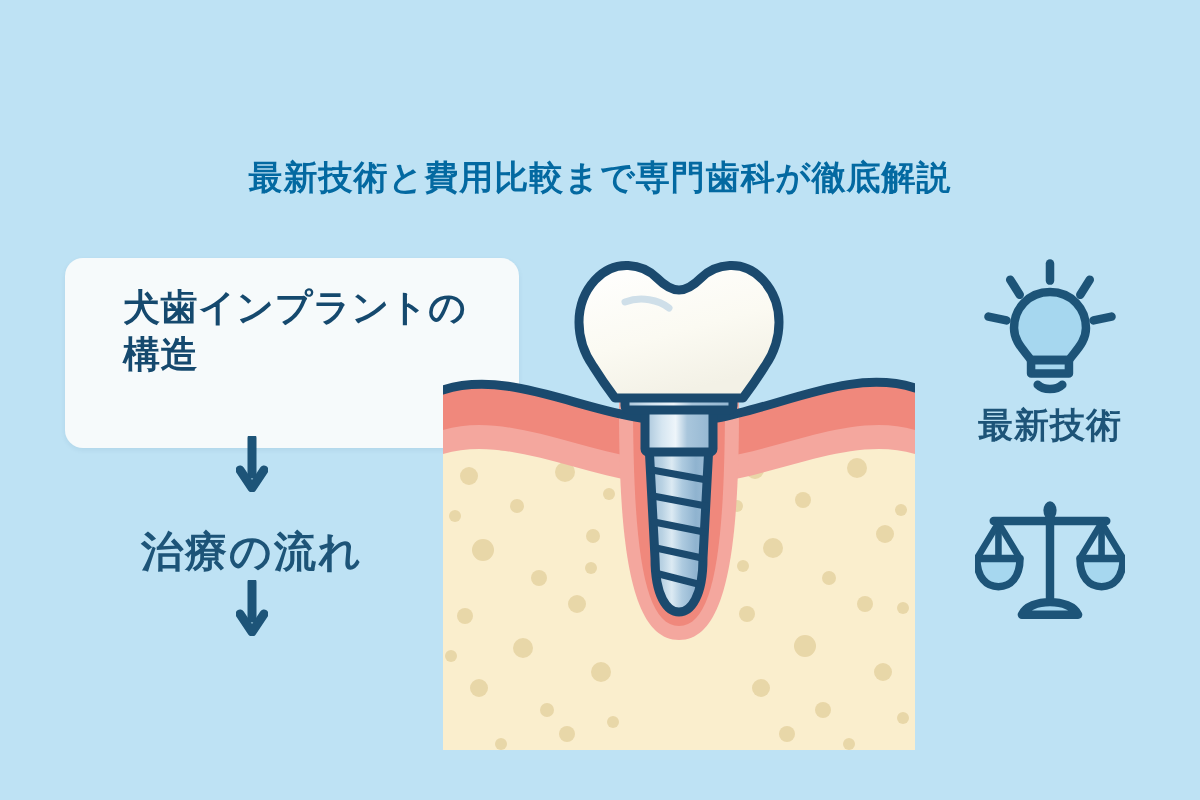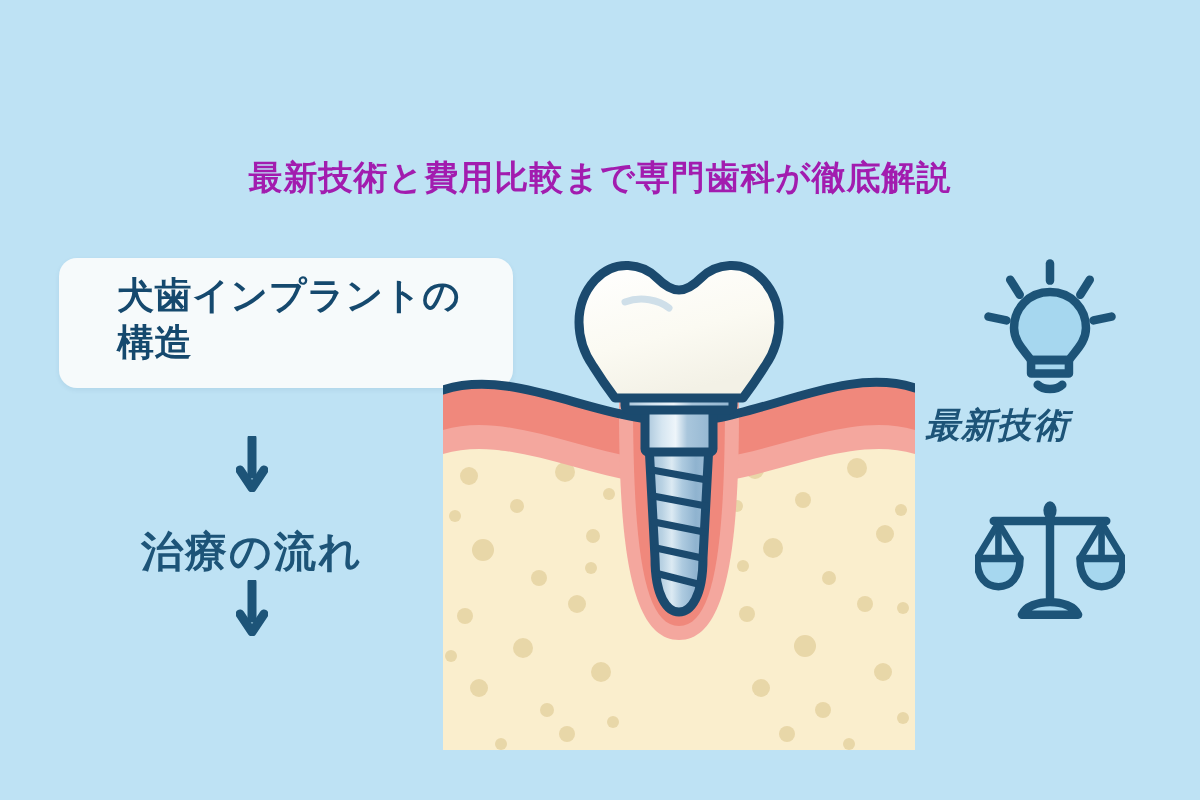--- a/index.html
+++ b/index.html
@@ -43,34 +43,34 @@
   .subtitle {
     position: absolute;
     top: 155px;
     left: 0;
     width: 1200px;
     text-align: center;
     font-size: 34px;
     font-weight: 600;
     letter-spacing: 1px;
     white-space: nowrap;
-    color: #a21caf;
+    color: #0369a1;
   }
 
   
   .info-card {
     position: absolute;
-    left: 59px;
+    left: 65px;
     top: 258px;
     width: 454px;
-    height: 130px;
+    height: 190px;
     background: #f6fafb;
     border-radius: 18px;
     box-sizing: border-box;
-    padding: 14px 0 0 58px;
+    padding: 26px 0 0 58px;
     box-shadow: 0 2px 5px rgba(30, 80, 120, 0.08);
   }
   .info-card-title {
     font-size: 37px;
     font-weight: 700;
     line-height: 1.28;
     color: #15496e;
     letter-spacing: 0.5px;
     max-width: 370px;
   }
@@ -105,21 +105,21 @@
     top: 248px;
     width: 472px;
     height: 502px;
   }
 
   
   .feature {
     position: absolute;
     left: 925px;
     width: 250px;
-    font-style: italic;
+    text-align: center;
   }
   .feature.f1 { top: 252px; }
   .feature.f2 { top: 496px; }
   .feature-icon {
     height: 150px;
     display: flex;
     align-items: center;
     justify-content: center;
   }
   .feature.f2 .feature-icon { height: 140px; }

